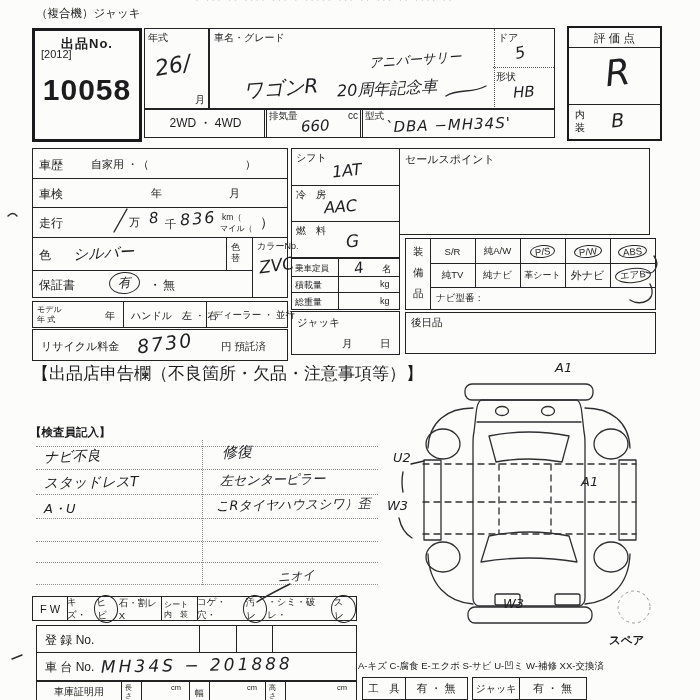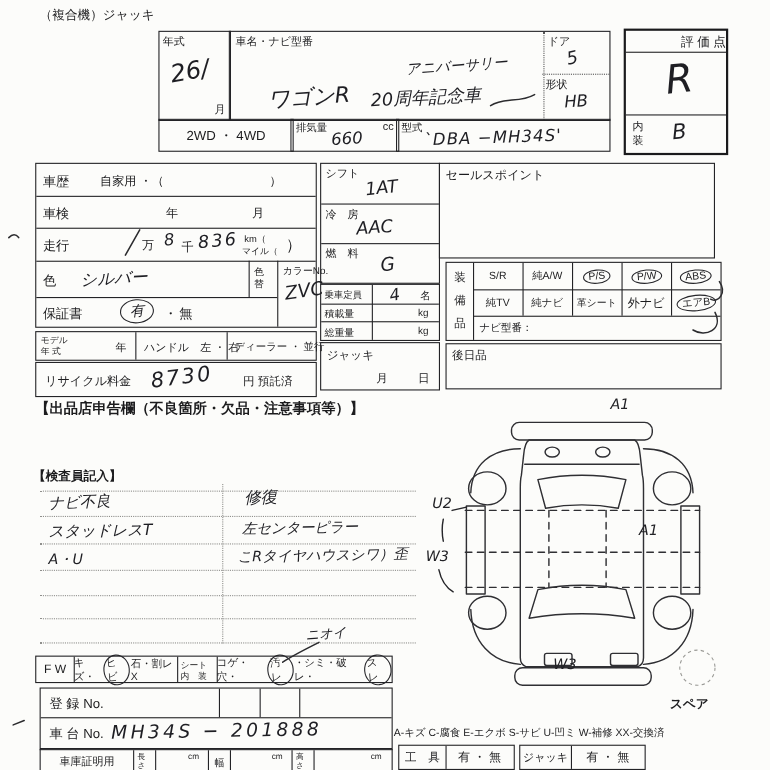--- a/index.html
+++ b/index.html
@@ -20,29 +20,34 @@
   svg text{font-family:"DejaVu Sans",sans-serif}
 </style>
 </head>
 <body>
 
 <div id="sheet">
 
   <div class="a pr" style="left:195px;top:-7px;width:310px;font-size:11px;color:#555;letter-spacing:2px">· ··· ·· ···· ··· · ····· ··· ·· ··· ·· ···· ··</div>
   <div class="a pr" style="left:36px;top:6px;font-size:11.5px">（複合機）ジャッキ</div>
 
+  <div class="a bx3" style="left:32px;top:28px;width:104px;height:108px">
+    <div class="a pr" style="left:0;top:4px;width:100%;text-align:center;font-size:13px;font-weight:700;letter-spacing:1px">出品No.</div>
+    <div class="a pr" style="left:6px;top:17px;font-size:11px">[2012]</div>
+    <div class="a pr" style="left:0;top:42px;width:100%;text-align:center;font-size:30px;font-weight:600;letter-spacing:1px">10058</div>
+  </div>
 
   <div class="a bx" style="left:144px;top:28px;width:64px;height:80px">
     <div class="a pr" style="left:3px;top:2px;font-size:10px">年式</div>
     <div class="a hw" style="left:10px;top:24px;font-size:22px;transform:rotate(-10deg)">26/</div>
     <div class="a pr" style="right:4px;bottom:2px;font-size:10px">月</div>
   </div>
 
   <div class="a bx" style="left:208px;top:28px;width:345px;height:80px">
-    <div class="a pr" style="left:5px;top:2px;font-size:10px">車名・ナビ型番</div>
+    <div class="a pr" style="left:5px;top:2px;font-size:10px">車名・グレード</div>
     <div class="a hw" style="left:34px;top:46px;font-size:20px;transform:rotate(-4deg)">ワゴンR</div>
     <div class="a hw" style="left:128px;top:50px;font-size:16px;transform:rotate(-3deg)">20周年記念車</div>
     <div class="a hw" style="left:160px;top:22px;font-size:13px;transform:rotate(-4deg)">アニバーサリー</div>
     <div class="a dotv" style="left:285px;top:0;height:80px"></div>
     <div class="a pr" style="left:289px;top:2px;font-size:10px">ドア</div>
     <div class="a hw" style="left:306px;top:14px;font-size:16px;transform:rotate(-12deg)">5</div>
     <div class="a doth" style="left:284px;top:38px;width:61px"></div>
     <div class="a pr" style="left:287px;top:41px;font-size:10px">形状</div>
     <div class="a hw" style="left:304px;top:54px;font-size:15px;transform:rotate(-4deg)">HB</div>
   </div>
@@ -54,21 +59,21 @@
     <div class="a pr" style="left:4px;top:1px;font-size:9.5px">排気量</div>
     <div class="a pr" style="right:4px;top:1px;font-size:10px">cc</div>
     <div class="a hw" style="left:36px;top:8px;font-size:15px;transform:rotate(-3deg)">660</div>
   </div>
   <div class="a bx" style="left:360px;top:108px;width:193px;height:28px">
     <div class="a pr" style="left:4px;top:1px;font-size:9.5px">型式</div>
     <div class="a hw" style="left:24px;top:7px;font-size:15px;letter-spacing:1px;transform:rotate(-2deg)">`DBA −MH34S'</div>
   </div>
 
   <div class="a" style="left:567px;top:26px;width:91px;height:111px;border:2.5px solid #1a1a1c">
-    <div class="a pr" style="left:0;top:3px;width:100%;text-align:right;font-size:11.5px">評 価 点</div>
+    <div class="a pr" style="left:0;top:3px;width:100%;text-align:center;font-size:11.5px">評 価 点</div>
     <div class="a hl" style="left:0;top:19px;width:100%"></div>
     <div class="a hw" style="left:36px;top:24px;font-size:36px;transform:rotate(-6deg)">R</div>
     <div class="a hl" style="left:0;top:76px;width:100%"></div>
     <div class="a pr" style="left:6px;top:80px;font-size:10px">内</div>
     <div class="a pr" style="left:6px;top:93px;font-size:10px">装</div>
     <div class="a hw" style="left:42px;top:81px;font-size:19px;transform:rotate(-5deg)">B</div>
   </div>
 
   <div class="a bx" style="left:32px;top:148px;width:254px;height:148px">
     <div class="a pr" style="left:6px;top:8px;font-size:12px">車歴</div>
@@ -113,21 +118,21 @@
     <div class="a pr" style="left:98px;top:7px;font-size:10px">ハンドル　左 ・ 右</div>
     <div class="a vl" style="left:173px;top:0;height:25px"></div>
     <div class="a pr" style="left:180px;top:7px;font-size:9.5px">ディーラー ・ 並行</div>
   </div>
 
   <div class="a bx" style="left:32px;top:329px;width:254px;height:30px">
     <div class="a pr" style="left:8px;top:9px;font-size:11px">リサイクル料金</div>
     <div class="a hw" style="left:104px;top:2px;font-size:19px;letter-spacing:2px;transform:rotate(-7deg)">8730</div>
     <div class="a pr" style="left:188px;top:10px;font-size:10.5px">円 預託済</div>
   </div>
-  <div class="a pr" style="left:32px;top:362px;font-size:13px;font-weight:700">【出品店申告欄（不良箇所・欠品・注意事項等）】</div>
+  <div class="a pr" style="left:32px;top:362px;font-size:17px;font-weight:400">【出品店申告欄（不良箇所・欠品・注意事項等）】</div>
 
   <div class="a bx" style="left:291px;top:148px;width:107px;height:108px">
     <div class="a pr" style="left:4px;top:2px;font-size:10px">シフト</div>
     <div class="a hw" style="left:40px;top:12px;font-size:16px;transform:rotate(-6deg)">1AT</div>
     <div class="a hl" style="left:0;top:36px;width:100%"></div>
     <div class="a pr" style="left:4px;top:39px;font-size:10px">冷　房</div>
     <div class="a hw" style="left:32px;top:48px;font-size:16px;transform:rotate(-4deg)">AAC</div>
     <div class="a hl" style="left:0;top:72px;width:100%"></div>
     <div class="a pr" style="left:4px;top:75px;font-size:10px">燃　料</div>
     <div class="a hw" style="left:54px;top:82px;font-size:17px;transform:rotate(-5deg)">G</div>

